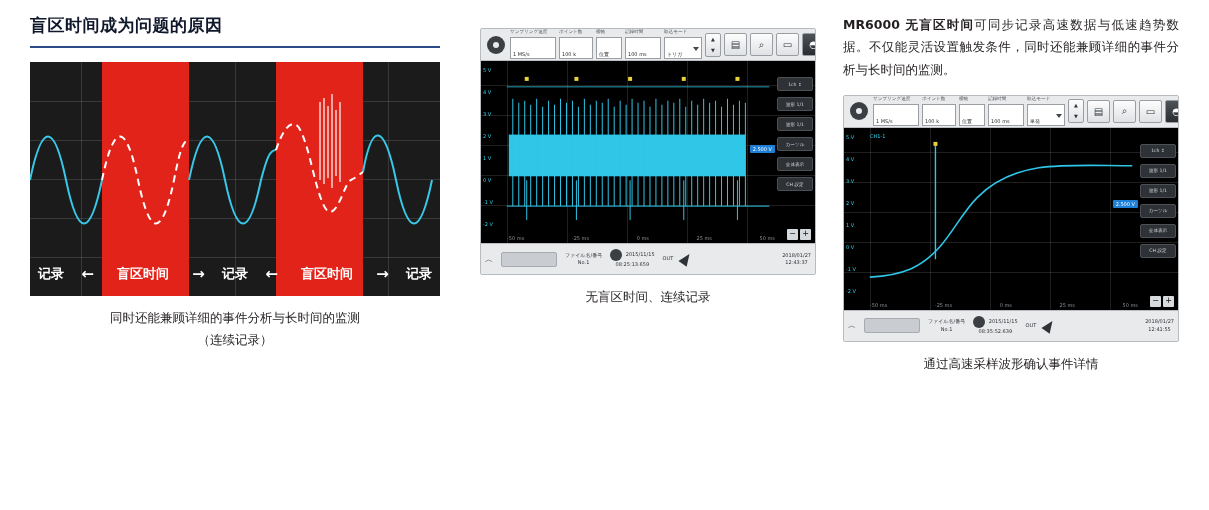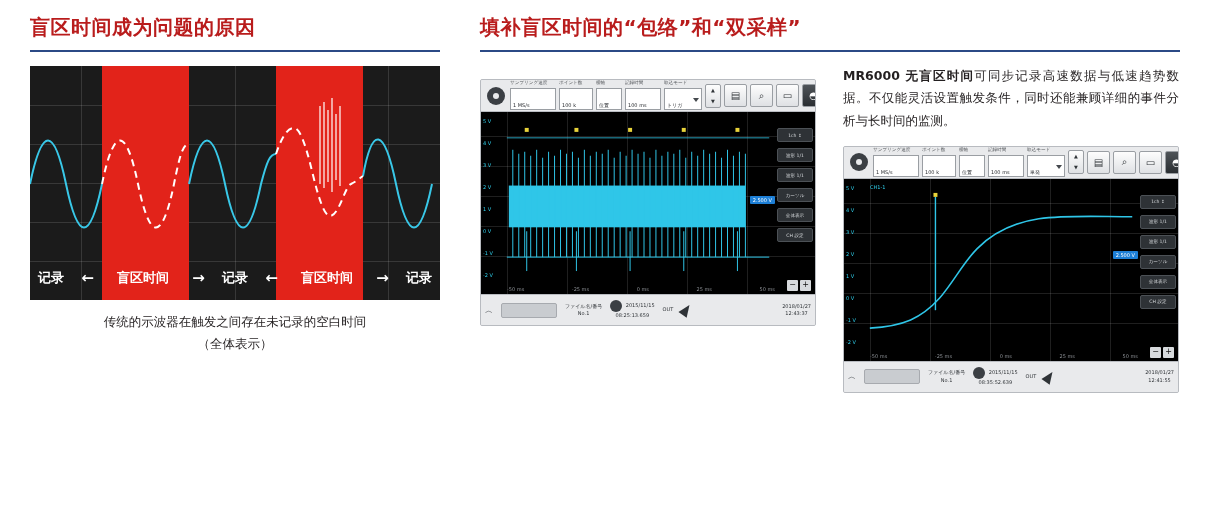--- a/index.html
+++ b/index.html
@@ -21,24 +21,24 @@
   }
   
   .col {
     position: absolute;
     top: 14px;
   }
   .col-left  { left: 30px;  width: 410px; }
   .col-right { left: 480px; width: 700px; }
 
   .section-title {
-    font-size: 20px;
+    font-size: 17px;
     font-weight: bold;
     letter-spacing: 0.5px;
-    color: #b91c1c;
+    color: #0f172a;
     padding-bottom: 10px;
     border-bottom: 2px solid #2b4a86;
     margin: 0 0 13px 0;
     line-height: 1.3;
   }
 
   .body-text {
     font-size: 12.5px;
     line-height: 1.78;
     color: #231f20;
@@ -406,27 +406,26 @@
         <span class="arrow">→</span>
         <span class="lbl">记录</span>
         <span class="arrow">←</span>
         <span class="lbl red">盲区时间</span>
         <span class="arrow">→</span>
         <span class="lbl">记录</span>
       </div>
     </div>
 
     <div class="caption">
-      <div>传统的示波器在触发之间存在未记录的空白时间</div>
-      <div>（全体表示）</div>
+      <div>同时还能兼顾详细的事件分析与长时间的监测</div>
+      <div>（连续记录）</div>
     </div>
   </div>
 
   <div class="col col-right">
-    <h2 class="section-title">填补盲区时间的“包络”和“双采样”</h2>
 
     <div class="subcols">
 
       <div class="subcol">
 
         <div class="device">
           <div class="dev-toolbar">
             <div class="gear"></div>
             <div class="tb-wrap" style="width:46px">
               <span class="tb-cap">サンプリング速度</span>
@@ -587,20 +586,21 @@
               <span>OUT</span>
             </div>
             <div class="pen"></div>
             <div class="ft-right">
               <div>2018/01/27</div>
               <div>12:43:37</div>
             </div>
           </div>
         </div>
 
+        <div class="caption">无盲区时间、连续记录</div>
       </div>
 
       <div class="subcol">
         <p class="body-text"><b>MR6000 无盲区时间</b><span>可同步记录高速数据与低速趋势数据。不仅能灵活设置触发条件，同时还能兼顾详细的事件分析与长时间的监测。</span></p>
 
         <div class="device">
           <div class="dev-toolbar">
             <div class="gear"></div>
             <div class="tb-wrap" style="width:46px">
               <span class="tb-cap">サンプリング速度</span>
@@ -704,17 +704,18 @@
               <span>OUT</span>
             </div>
             <div class="pen"></div>
             <div class="ft-right">
               <div>2018/01/27</div>
               <div>12:41:55</div>
             </div>
           </div>
         </div>
 
+        <div class="caption">通过高速采样波形确认事件详情</div>
       </div>
 
     </div>
   </div>
 </div>
 
 </body></html>

